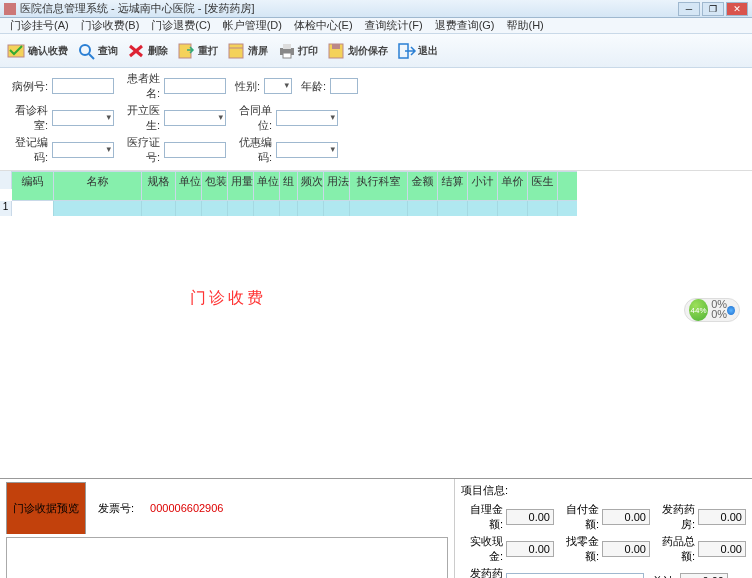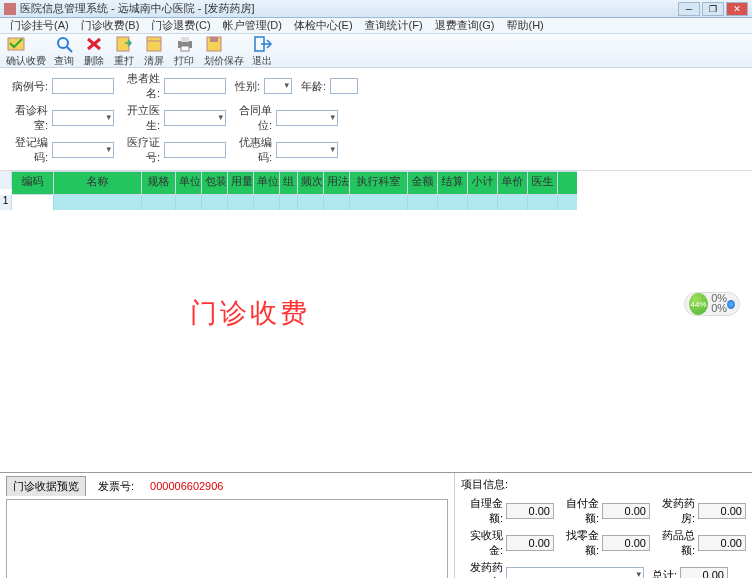--- a/index.html
+++ b/index.html
@@ -12,53 +12,53 @@
 .winbtns { display: flex; gap: 2px; }
 .winbtn { width: 22px; height: 14px; background: #d5e6f5; border: 1px solid #9fb8cf; display: flex; align-items: center; justify-content: center; font-size: 9px; }
 .winbtn.close { background: #d9544d; color: #fff; }
 
 
 .menubar { height: 16px; background: #f2f7fc; display: flex; align-items: center; padding: 0 4px; border-bottom: 1px solid #c9d9e8; }
 .menuitem { padding: 16px 6px; color: #333; cursor: default; }
 
 
 .toolbar { height: 34px; background: linear-gradient(#f8fbfe, #e8f1f9); display: flex; align-items: center; padding: 0 2px; border-bottom: 1px solid #c9d9e8; }
-.tbtn { display: flex; flex-direction: column; padding: 0 4px; cursor: default; }
+.tbtn { display: flex; flex-direction: row; align-items: center; padding: 0 4px; cursor: default; font-weight: bold; }
 .tbtn .ticon { width: 22px; height: 20px; display: flex; align-items: center; justify-content: center; }
 .tbtn .tlbl { font-size: 10px; color: #444; }
 
 
 .formarea { background: #fff; padding: 3px 6px; border-bottom: 1px solid #ddd; }
 .formrow { display: flex; align-items: center; margin-bottom: 2px; gap: 4px; }
 .flabel { width: 42px; text-align: right; color: #333; }
 .finput { height: 16px; border: 1px solid #9fb8cf; background: #fff; padding: 0 2px; }
 .fsel { height: 16px; border: 1px solid #9fb8cf; background: #fff; padding-right: 14px; position: relative; }
 .fsel::after { content: "▾"; position: absolute; right: 2px; top: 1px; font-size: 9px; color: #555; }
 
 
-.tablewrap { height: 24px; display: flex; background: #22c55e; border-top: 1px solid #c9d9e8; border-bottom: 1px solid #c9d9e8; }
+.tablewrap { height: 30px; display: flex; background: #86efac; border-top: 1px solid #c9d9e8; border-bottom: 1px solid #c9d9e8; }
 .thcell { border-right: 1px solid #c9d9e8; padding: 2px 3px; text-align: center; color: #333; overflow: hidden; white-space: nowrap; }
 .tablerow { height: 15px; display: flex; background: #b0e8f0; }
 .tdcell { border-right: 1px solid #a5d9e2; }
 .rownum { width: 12px; background: #e8f1f9; text-align: center; border-right: 1px solid #c9d9e8; font-size: 10px; }
 
 
 .central { position: relative; height: 262px; background: #fff; }
-.bigred { position: absolute; top: 85px; left: 190px; font-size: 27px; color: #ff3333; letter-spacing: 3px; }
+.bigred { position: absolute; top: 72px; left: 190px; font-size: 16px; color: #ff3333; letter-spacing: 3px; }
 .watermark { position: absolute; top: 144px; left: 148px; font-size: 22px; color: #888; font-family: Georgia, serif; font-style: italic; }
 .gauge { position: absolute; top: 82px; right: 12px; width: 56px; height: 24px; background: #f2f2f2; border: 1px solid #ddd; border-radius: 12px; display: flex; align-items: center; padding: 0 4px; }
 .gauge .gcirc { width: 22px; height: 22px; border-radius: 50%; background: radial-gradient(circle at 35% 30%, #9de05a, #4fb236); display: flex; align-items: center; justify-content: center; font-size: 8px; color: #fff; }
 .gauge .gpct { font-size: 8px; color: #666; margin-left: 3px; line-height: 8px; }
 .gauge .gsw { width: 9px; height: 9px; border-radius: 50%; background: radial-gradient(circle, #5bb3ff, #1a6bcc); margin-left: auto; }
 
 
 .bottom { border-top: 1px solid #999; display: flex; height: 130px; }
 .bleft { width: 460px; border-right: 1px solid #ccc; display: flex; flex-direction: column; }
 .bleft-head { display: flex; align-items: center; padding: 3px 6px; background: #fff; }
-.tab { border: 1px solid #999; border-bottom: none; padding: 2px 6px; background: #e5e5e5; font-family: Liberation Mono, monospace; }
+.tab { border: 1px solid #999; border-bottom: none; padding: 18px 6px; background: #c2410c; font-family: Liberation Mono, monospace; }
 .invlbl { margin-left: 12px; }
 .invnum { color: #d00; margin-left: 16px; }
 .bleft-body { flex: 1; border: 1px solid #aaa; margin: 0 6px 4px 6px; background: #fff; }
 
 .bright { flex: 1; padding: 4px 6px; }
 .projinfo { margin-bottom: 4px; }
 .sumrow { display: flex; align-items: center; margin-bottom: 2px; gap: 3px; }
 .slabel { width: 42px; text-align: right; }
 .sval { width: 48px; height: 16px; border: 1px solid #aaa; background: #f6f6f6; text-align: right; padding: 0 3px; line-height: 14px; }
 </style>

